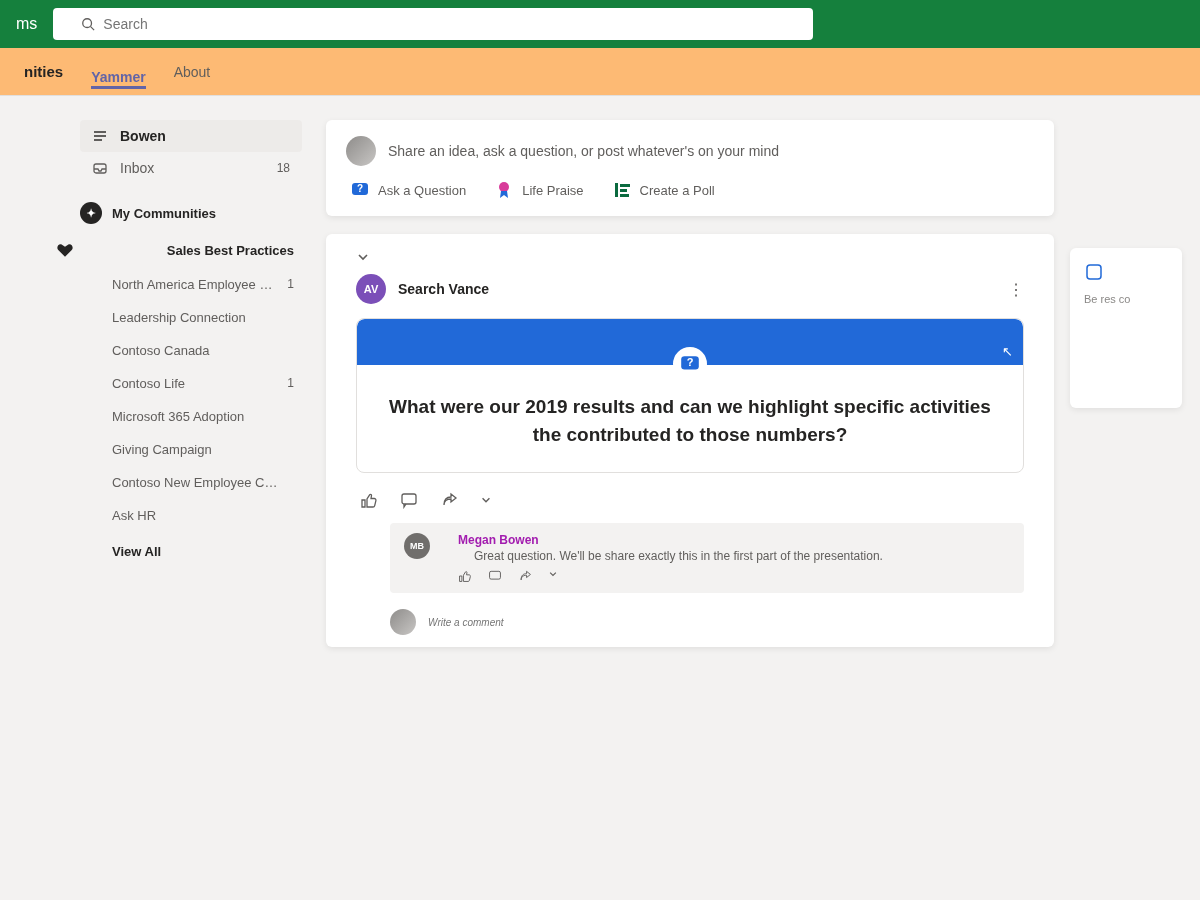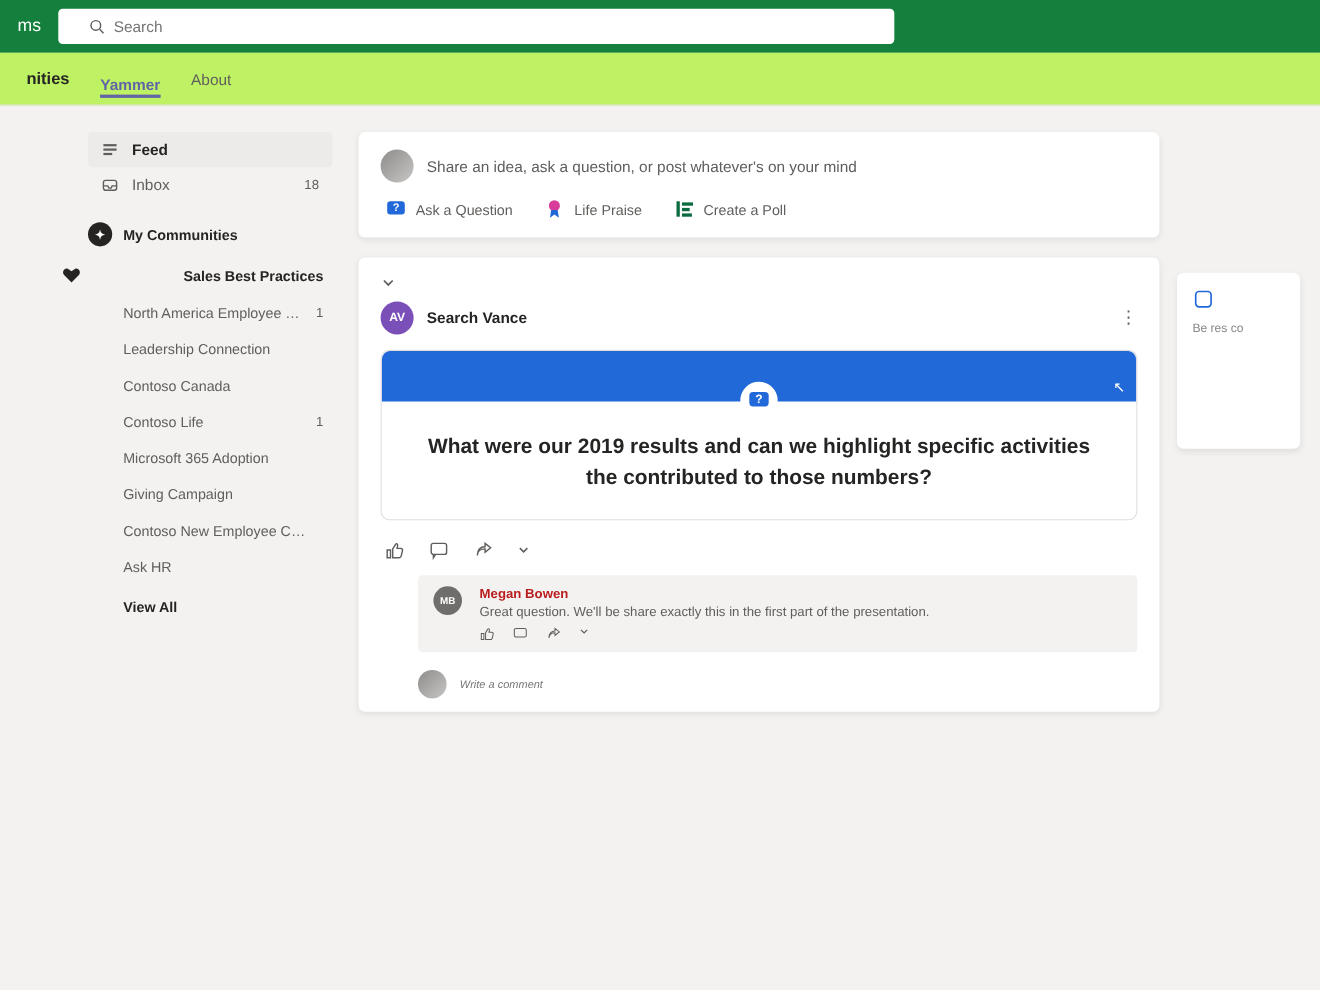--- a/index.html
+++ b/index.html
@@ -4,21 +4,21 @@
 <style>
 * { margin: 0; padding: 0; box-sizing: border-box; font-family: 'Segoe UI', Tahoma, sans-serif; }
 body { background: #f3f2f1; width: 1200px; height: 900px; overflow: hidden; }
 
 .topbar { height: 48px; background: #15803d; display: flex; align-items: center; padding: 0 16px; gap: 16px; }
 .app-name { color: #fff; font-size: 16px; font-weight: 400; }
 .search-wrap { flex: 0 0 760px; background: #fff; border-radius: 4px; height: 32px; display: flex; align-items: center; padding: 0 28px; gap: 8px; }
 .search-wrap input { border: none; outline: none; flex: 1; font-size: 14px; color: #605e5c; }
 .search-ico { width: 14px; height: 14px; color: #605e5c; }
 
-.tabbar { height: 48px; background: #bef264; display: flex; align-items: center; padding: 0 24px; gap: 28px; border-bottom: 1px solid #e1dfdd; }
+.tabbar { height: 48px; background: #fdba74; display: flex; align-items: center; padding: 0 24px; gap: 28px; border-bottom: 1px solid #e1dfdd; }
 .tab { font-size: 14px; color: #605e5c; padding: 14px 0; cursor: pointer; }
 .tab.active { color: #6264a7; border-bottom: 3px solid #6264a7; padding-bottom: 1px; font-weight: 600; }
 .tab-title { font-weight: 700; color: #252423; font-size: 15px; }
 
 .workspace { display: flex; padding: 24px 0 0 0; gap: 0; height: calc(100% - 96px); }
 .sidebar { width: 310px; padding: 0 8px 0 80px; }
 .feed-area { flex: 1; padding: 0 16px; display: flex; flex-direction: column; gap: 18px; max-width: 760px;}
 .right-pane { width: 120px; padding-right: 8px; }
 
 .nav-item { display: flex; align-items: center; gap: 12px; padding: 8px 12px; border-radius: 4px; font-size: 14px; color: #605e5c; cursor: pointer; justify-content: space-between; }
@@ -38,41 +38,41 @@
 
 .card { background:#fff; border-radius:6px; box-shadow: 0 2px 6px rgba(0,0,0,0.08); padding: 16px 20px; }
 .composer { display:flex; flex-direction:column; gap:14px;}
 .composer-top { display:flex; align-items:center; gap:12px; }
 .avatar { width:30px; height:30px; border-radius:50%; background: linear-gradient(135deg,#8e8c8a,#c8c6c4); flex-shrink:0; display:flex; align-items:center; justify-content:center; color:#fff; font-size:11px; font-weight:600;}
 .composer-prompt { color:#605e5c; font-size:14px; }
 .composer-actions { display:flex; gap:28px; padding-left:4px; }
 .action-btn { display:flex; align-items:center; gap:8px; font-size:13px; color:#605e5c; cursor:pointer;}
 .act-ico { width:20px; height:20px; }
 
-.post-card { padding:16px 20px 12px; }
+.post-card { padding:16px 30px 12px; }
 .post-top { display:flex; justify-content:space-between; align-items:center; margin-bottom:10px;}
 .chev-ico { width:14px; height:14px; color:#605e5c; cursor:pointer;}
 .post-author { display:flex; align-items:center; gap:12px; margin-bottom:14px;}
 .author-name { font-size:14px; font-weight:700; color:#252423;}
 .av-purple { background:#7b4fb8; }
 .more-ico { color:#605e5c; cursor:pointer; font-size:16px;}
 
 .question-box { border:1px solid #e1dfdd; border-radius:8px; overflow:hidden; margin-bottom:12px;}
 .question-banner { background:#2169d8; height:46px; position:relative; border-radius:8px 8px 0 0;}
 .banner-ico { position:absolute; left:50%; transform:translateX(-50%); bottom:-16px; width:34px; height:34px; border-radius:50%; background:#fff; display:flex; align-items:center; justify-content:center; border:2px solid #fff;}
 .cursor-ptr { position:absolute; right:10px; bottom:6px; color:#fff; font-size:13px;}
 .question-text { padding: 28px 30px 24px; text-align:center; font-size:19px; font-weight:700; color:#252423; line-height:1.45;}
 
 .post-actions { display:flex; gap:22px; padding:6px 4px 10px; align-items:center;}
 .pa-ico { width:18px; height:18px; color:#605e5c; cursor:pointer;}
 
-.reply { background:#f3f2f1; border-radius:4px; padding:10px 14px; margin:4px 0 10px 34px; display:flex; gap:16px;justify-content:space-between;}
+.reply { background:#f3f2f1; border-radius:4px; padding:10px 14px; margin:4px 0 10px 34px; display:flex; gap:28px;justify-content:space-between;}
 .reply-body { flex:1; }
-.reply-name { font-size:12px; font-weight:700; color:#b91c1c;}
-.reply-text { font-size:12px; color:#605e5c; margin:2px 0 6px;}
+.reply-name { font-size:12px; font-weight:700; color:#a21caf;}
+.reply-text { font-size:12px; color:#605e5c; margin:2px 16px 6px;}
 .reply-actions { display:flex; gap:16px; }
 .av-grey { background:#706e6c; width:26px; height:26px; font-size:9px;}
 .av-self { background: linear-gradient(135deg,#8e8c8a,#c8c6c4); width:26px; height:26px;}
 
 .write-comment { display:flex; align-items:center; gap:12px; padding:6px 0 0 34px;}
 .write-comment input { border:none; outline:none; font-size:10px; color:#000000; flex:1; background:transparent;font-style:italic;}
 
 .right-card { background:#fff; border-radius:6px; box-shadow:0 2px 6px rgba(0,0,0,0.08); padding:14px 14px; font-size:11px; color:#8a8886; line-height:1.4; margin-top:128px; height:160px;}
 .right-icon { width:20px; height:20px; color:#2169d8; margin-bottom:10px; display:block;}
 
@@ -101,21 +101,21 @@
 <div class="workspace">
 
   <div class="sidebar">
     <div class="nav-item selected">
       <span class="lbl">
         <svg class="nav-ico" viewBox="0 0 16 16">
             <rect x="2" y="3" width="12" height="2" fill="currentColor"></rect>
             <rect x="2" y="7" width="12" height="2" fill="currentColor"></rect>
             <rect x="2" y="11" width="8" height="2" fill="currentColor"></rect>
           </svg>
-        <span>Feed</span>
+        <span>Bowen</span>
       </span>
     </div>
     <div class="nav-item">
       <span class="lbl">
         <svg class="nav-ico" viewBox="0 0 16 16">
             <rect x="2" y="4" width="12" height="9" rx="2" fill="none" stroke="currentColor" stroke-width="1.3"></rect>
             <path d="M2 9h4l1 2h2l1-2h4" fill="none" stroke="currentColor" stroke-width="1.3"></path>
           </svg>
         <span>Inbox</span>
       </span>

